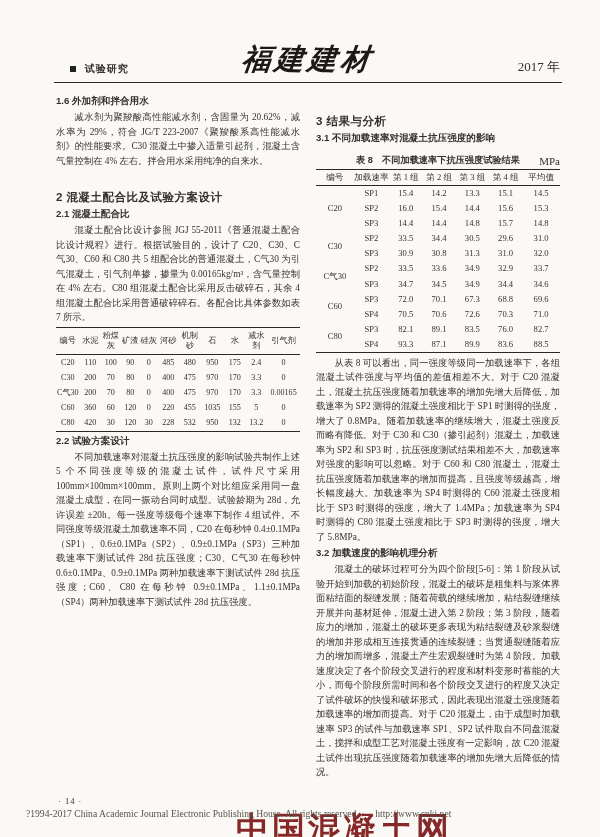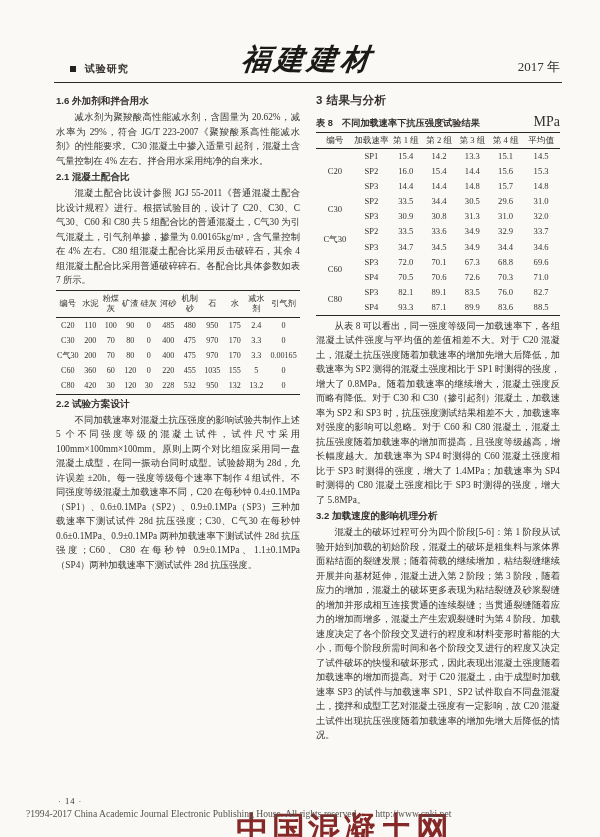--- a/index.html
+++ b/index.html
@@ -17,26 +17,26 @@
     font-size:29px;font-weight:900;font-style:italic;letter-spacing:4px;color:#1c1a18;
     font-family:"DejaVu Serif",serif;transform:skewX(-6deg);}
   .header-right{position:absolute;right:0;bottom:2px;font-size:13px;}
   .rule{position:absolute;top:82px;left:54px;right:38px;border-top:1.6px solid #2a2826;}
   
   .cols{position:absolute;top:92px;left:56px;right:40px;display:flex;gap:16px;}
   .col{width:244px;text-align:justify;}
   p{margin:0 0 1px 0;font-size:9.3px;line-height:1.56;text-indent:2em;}
   .h-small{font-size:9.6px;font-weight:bold;margin:3px 0 2px 0;
     font-family:"Liberation Sans",sans-serif;}
-  .h-big{font-size:11.5px;font-weight:bold;margin:1px 0 3px 0;letter-spacing:0.5px;
+  .h-big{font-size:11.5px;font-weight:bold;margin:22px 0 3px 0;letter-spacing:0.5px;
     font-family:"Liberation Sans",sans-serif;}
   
-  .caption-row{position:relative;margin:4px 0 2px 0;}
+  .caption-row{position:relative;text-align:center;margin:4px 0 2px 0;}
   .caption-row .cap{font-size:9.2px;font-weight:bold;font-family:"Liberation Sans",sans-serif;}
-  .caption-row .unit{position:absolute;right:0;bottom:0;font-size:14px;font-weight:normal;}
+  .caption-row .unit{position:absolute;right:0;bottom:0;font-size:11px;font-weight:normal;}
   
   table{width:100%;border-collapse:collapse;table-layout:fixed;
     border-top:1.4px solid #2a2826;border-bottom:1.4px solid #2a2826;
     margin:2px 0 3px 0;}
   thead th{border-bottom:1.2px solid #2a2826;}
   th,td{font-weight:normal;text-align:center;padding:1.5px 0;font-size:8.3px;line-height:1.25;}
   .t7 th{word-break:break-all;font-size:8.2px;padding:3px 0;vertical-align:middle;}
   .t7 td{font-size:8.1px;padding:2.5px 0;}
   .t8 th{word-break:break-all;font-size:8.6px;padding:2px 0;}
   .t8 td{font-size:8.6px;padding:2.2px 0;vertical-align:middle;}
@@ -61,20 +61,21 @@
     <div class="header-logo">福建建材</div>
     <div class="header-right">2017 年</div>
   </div>
   <div class="rule"></div>
 
   <div class="cols">
 
     <div class="col">
       <div class="h-small">1.6 外加剂和拌合用水</div>
       <p>减水剂为聚羧酸高性能减水剂，含固量为 20.62%，减水率为 29%，符合 JG/T 223-2007《聚羧酸系高性能减水剂》的性能要求。C30 混凝土中掺入适量引起剂，混凝土含气量控制在 4% 左右。拌合用水采用纯净的自来水。</p>
+      <div class="h-big">2 混凝土配合比及试验方案设计</div>
       <div class="h-small">2.1 混凝土配合比</div>
       <p>混凝土配合比设计参照 JGJ 55-2011《普通混凝土配合比设计规程》进行。根据试验目的，设计了 C20、C30、C气30、C60 和 C80 共 5 组配合比的普通混凝土，C气30 为引气混凝土，引气剂单掺，掺量为 0.00165kg/m³，含气量控制在 4% 左右。C80 组混凝土配合比采用反击破碎石，其余 4 组混凝土配合比采用普通破碎碎石。各配合比具体参数如表 7 所示。</p>
       <table class="t7">
         <colgroup>
           <col style="width:23px">
             <col style="width:21px">
             <col style="width:19px">
           <col style="width:19px">
             <col style="width:17px">
             <col style="width:21px">
@@ -166,20 +167,21 @@
               <td>0</td>
             </tr>
           </tbody>
         </table>
       <div class="h-small">2.2 试验方案设计</div>
       <p>不同加载速率对混凝土抗压强度的影响试验共制作上述 5 个不同强度等级的混凝土试件，试件尺寸采用 100mm×100mm×100mm。原则上两个对比组应采用同一盘混凝土成型，在同一振动台同时成型。试验龄期为 28d，允许误差 ±20h。每一强度等级每个速率下制作 4 组试件。不同强度等级混凝土加载速率不同，C20 在每秒钟 0.4±0.1MPa（SP1）、0.6±0.1MPa（SP2）、0.9±0.1MPa（SP3）三种加载速率下测试试件 28d 抗压强度；C30、C气30 在每秒钟 0.6±0.1MPa、0.9±0.1MPa 两种加载速率下测试试件 28d 抗压强度；C60、C80 在每秒钟 0.9±0.1MPa、1.1±0.1MPa（SP4）两种加载速率下测试试件 28d 抗压强度。</p>
     </div>
 
     <div class="col">
       <div class="h-big">3 结果与分析</div>
+      <div class="h-small">3.1 不同加载速率对混凝土抗压强度的影响</div>
       <div class="caption-row">
         <span class="cap">表 8　不同加载速率下抗压强度试验结果</span>
         <span class="unit">MPa</span>
       </div>
       <table class="t8">
         <colgroup>
           <col style="width:34px">
             <col style="width:32px">
             <col style="width:30px">
           <col style="width:30px">

